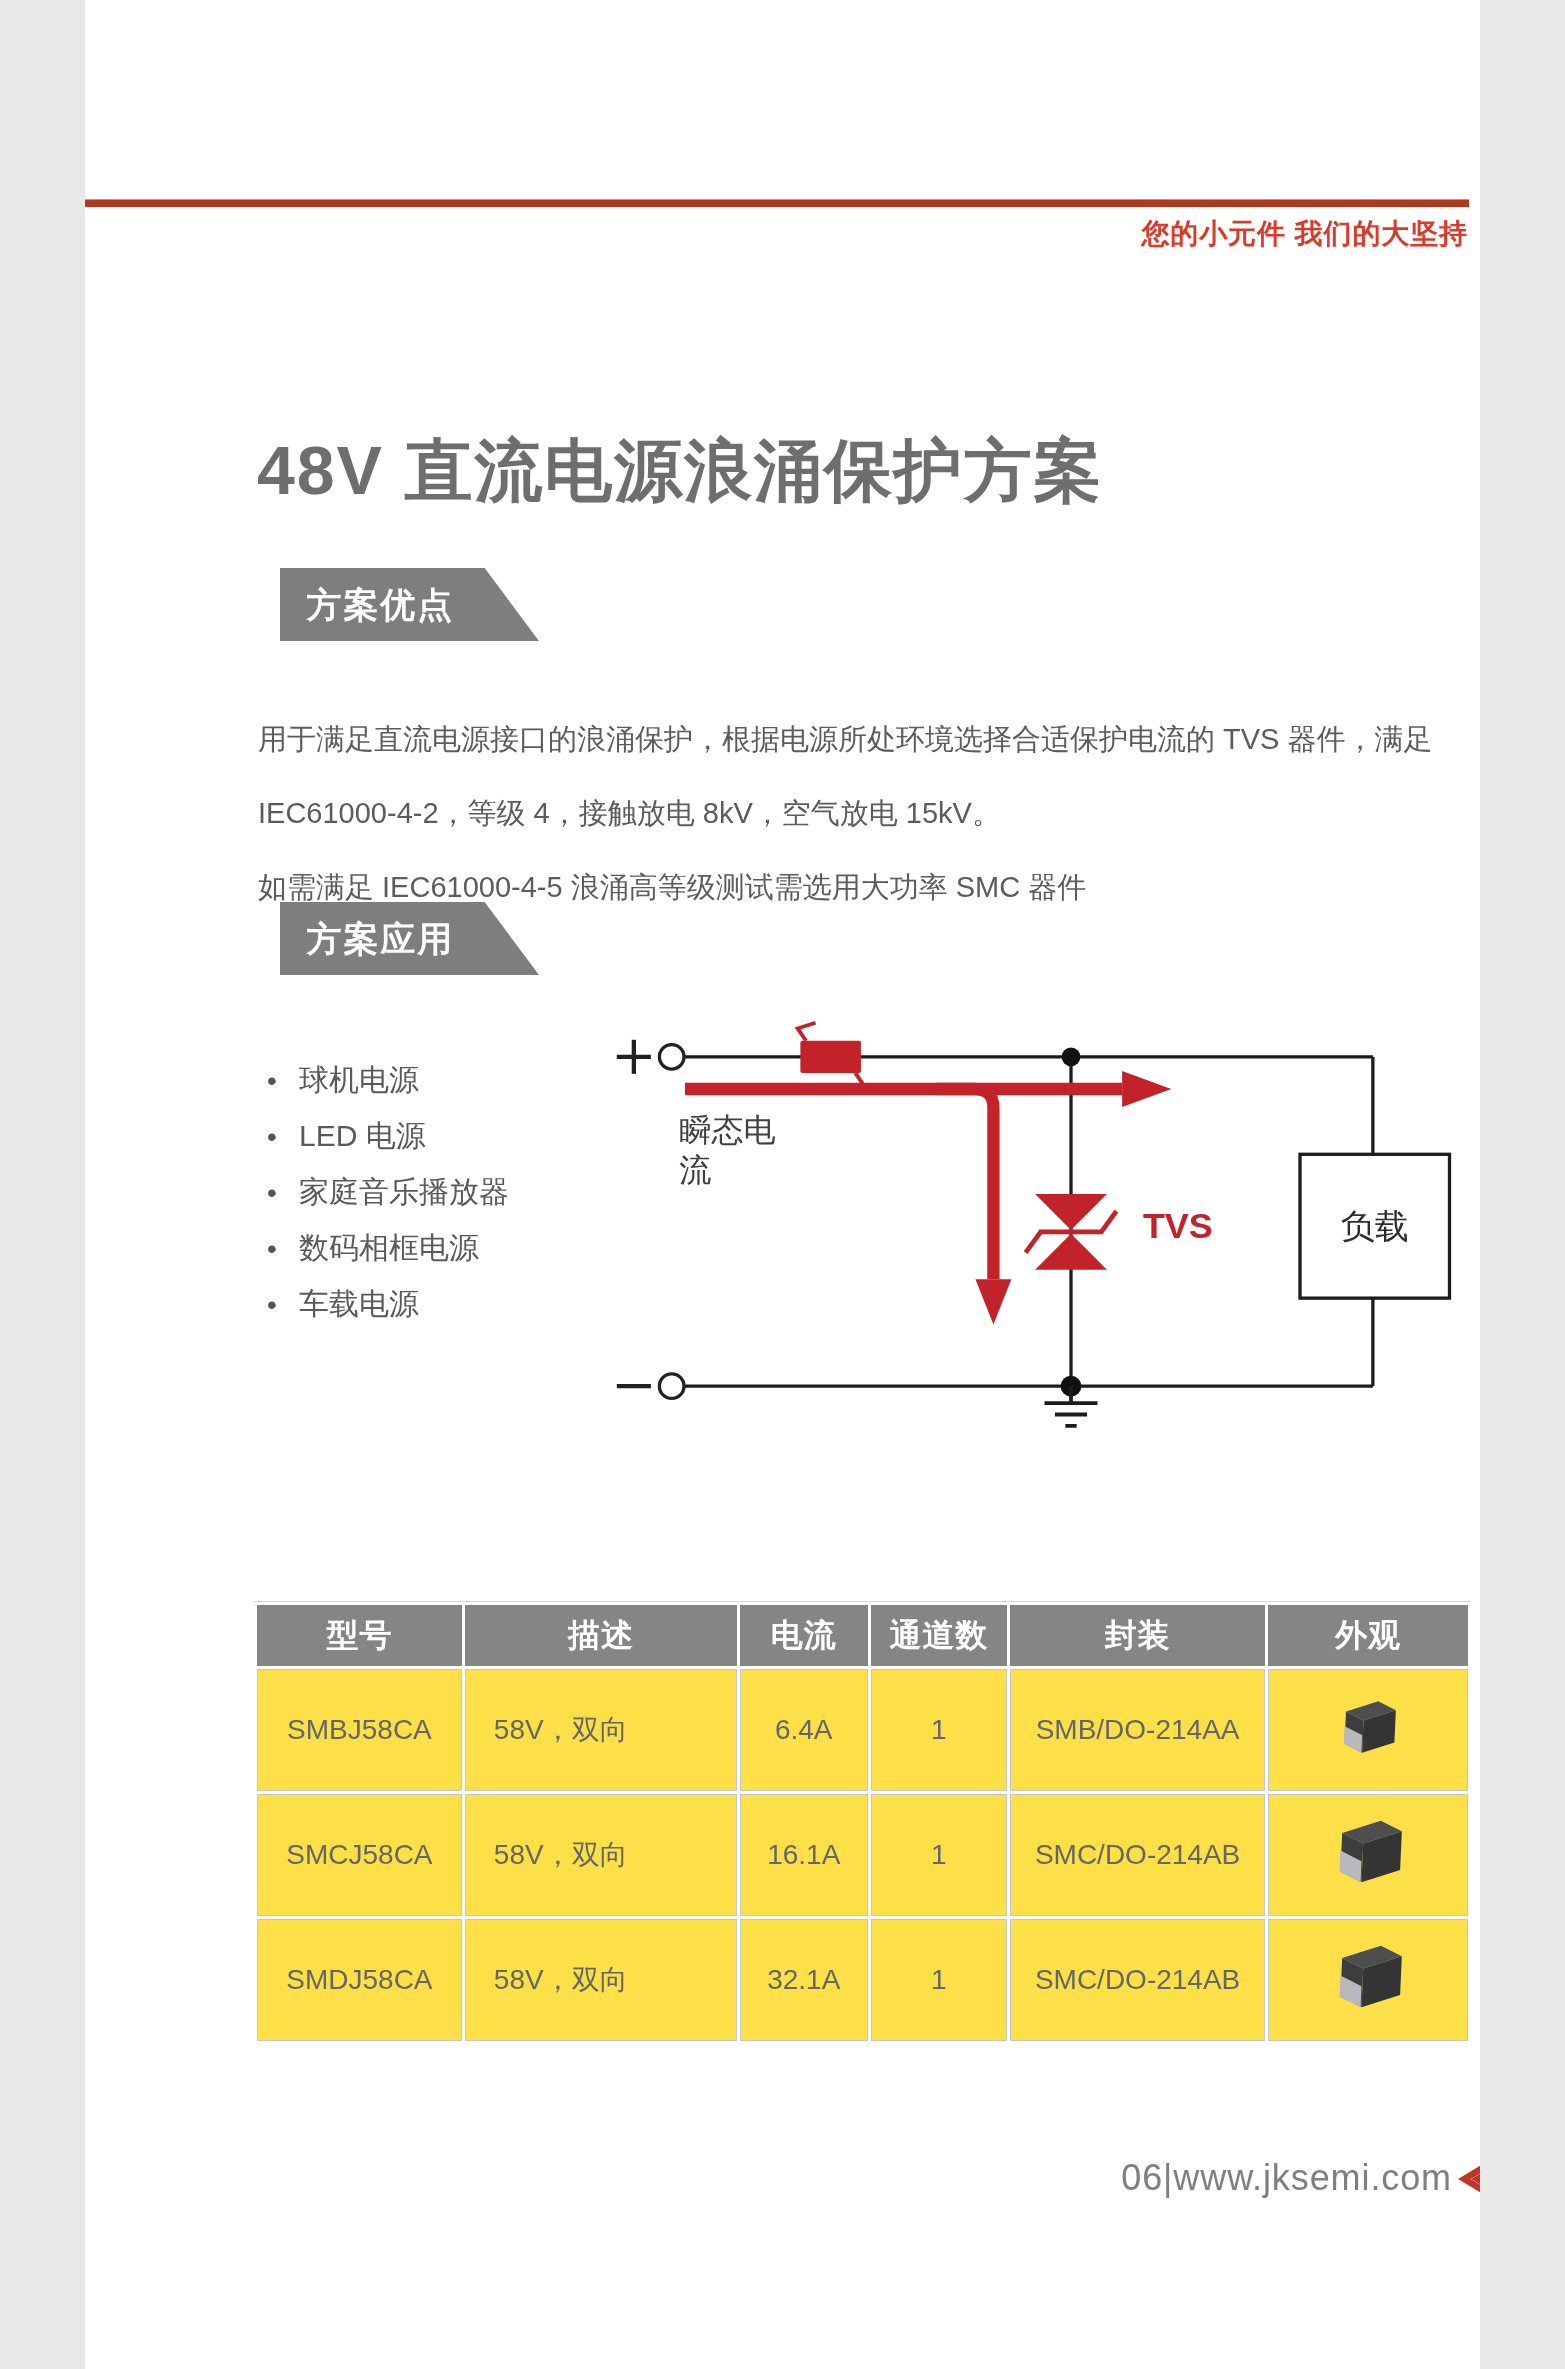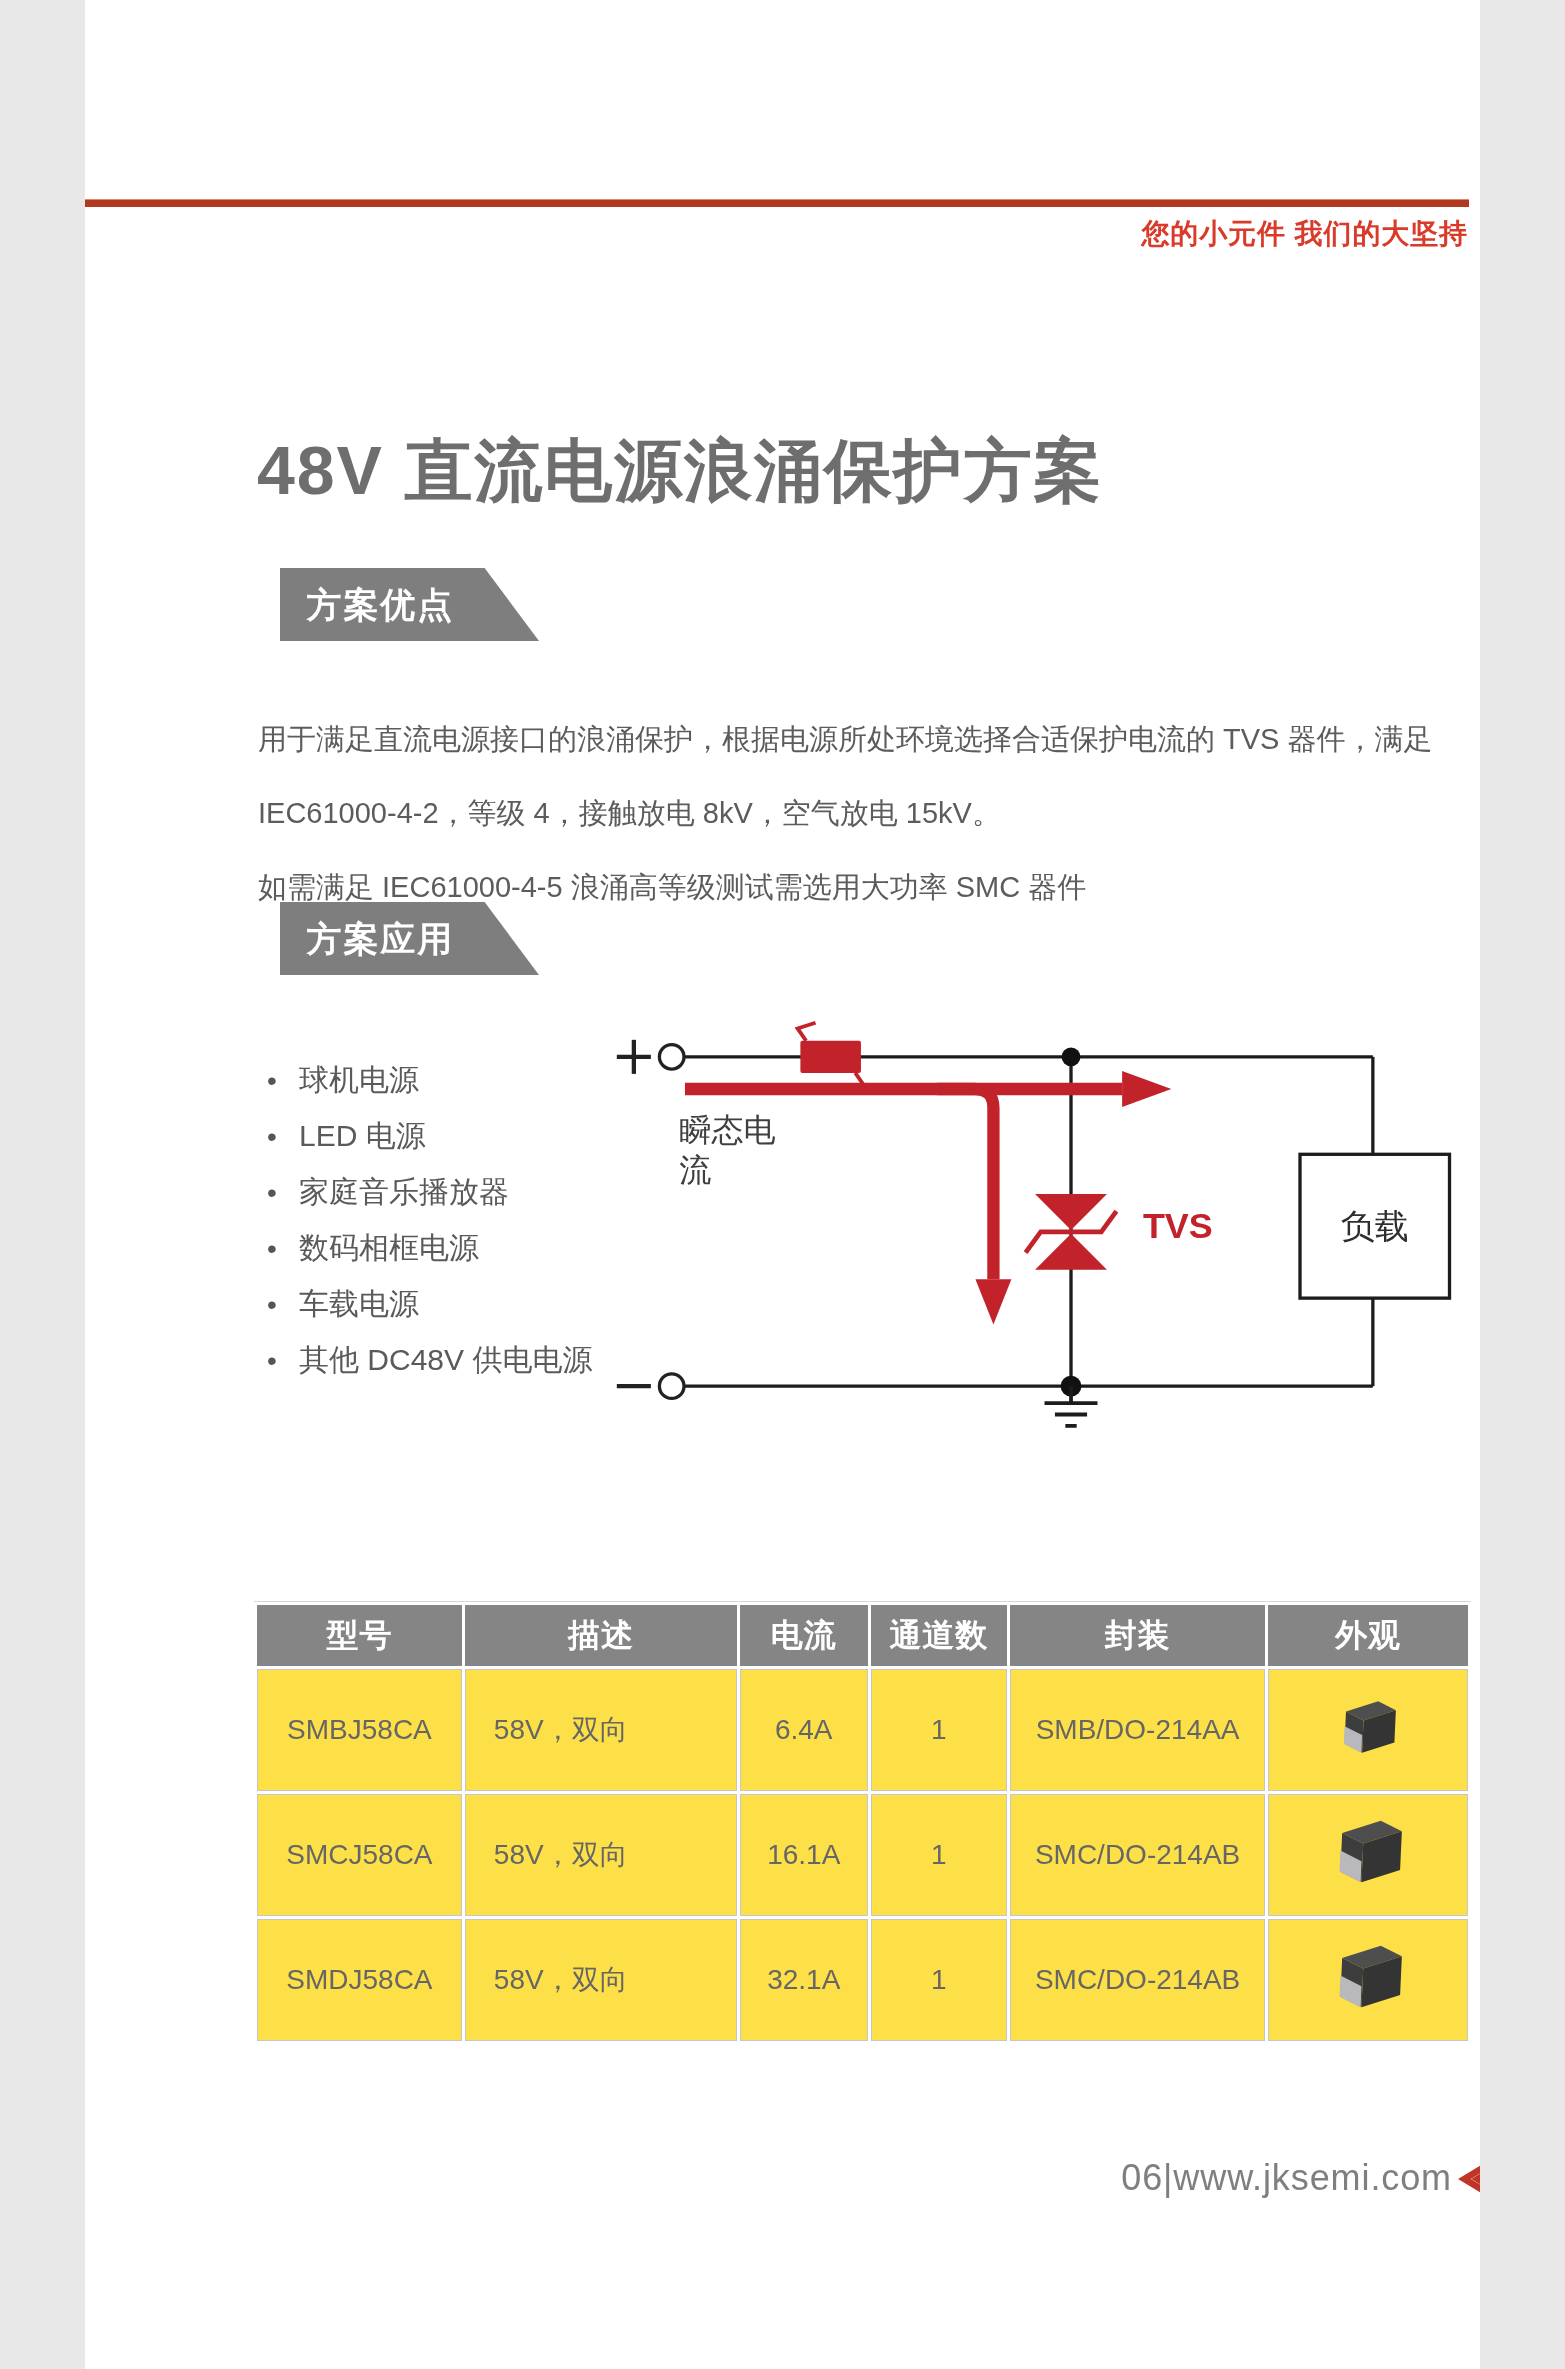--- a/index.html
+++ b/index.html
@@ -67,21 +67,20 @@
 
   <div class="abs banner two">
     <span>方案应用</span>
   </div>
   <ul class="abs app-list">
     <li><span class="dot">•</span><span>球机电源</span></li>
     <li><span class="dot">•</span><span>LED 电源</span></li>
     <li><span class="dot">•</span><span>家庭音乐播放器</span></li>
     <li><span class="dot">•</span><span>数码相框电源</span></li>
     <li><span class="dot">•</span><span>车载电源</span></li>
-    <li><span class="dot">•</span><span>其他 DC48V 供电电源</span></li>
   </ul>
 
   <svg class="abs" style="left:511px;top:1017px;" width="880" height="426" viewBox="540 1075 930 450">
 
     <g stroke="#1c1c1c" stroke-width="3.5" fill="none">
       <line x1="633" y1="1117" x2="1361" y2="1117"></line>
       <line x1="1361" y1="1117" x2="1361" y2="1220"></line>
       <line x1="1361" y1="1372" x2="1361" y2="1465"></line>
       <line x1="633" y1="1465" x2="1361" y2="1465"></line>
       <line x1="1042" y1="1117" x2="1042" y2="1465"></line>

